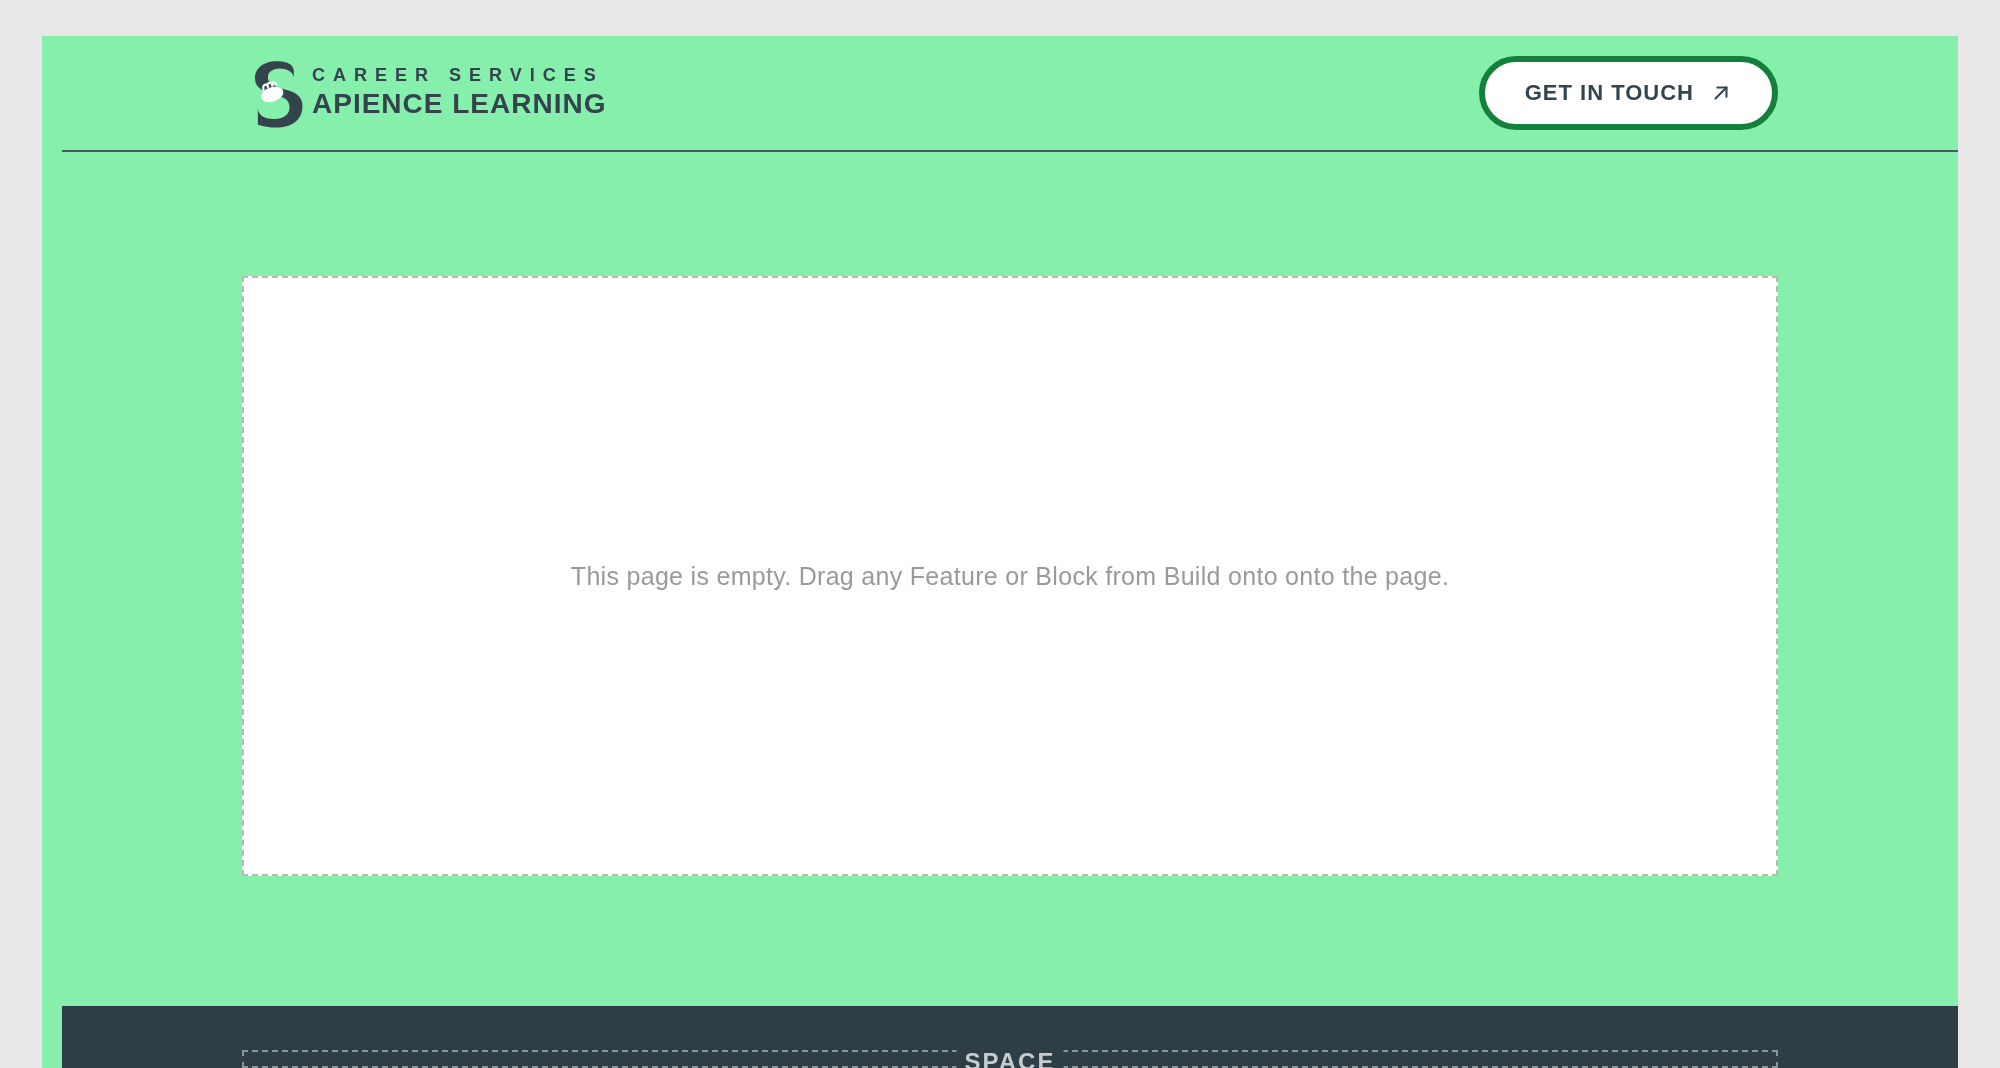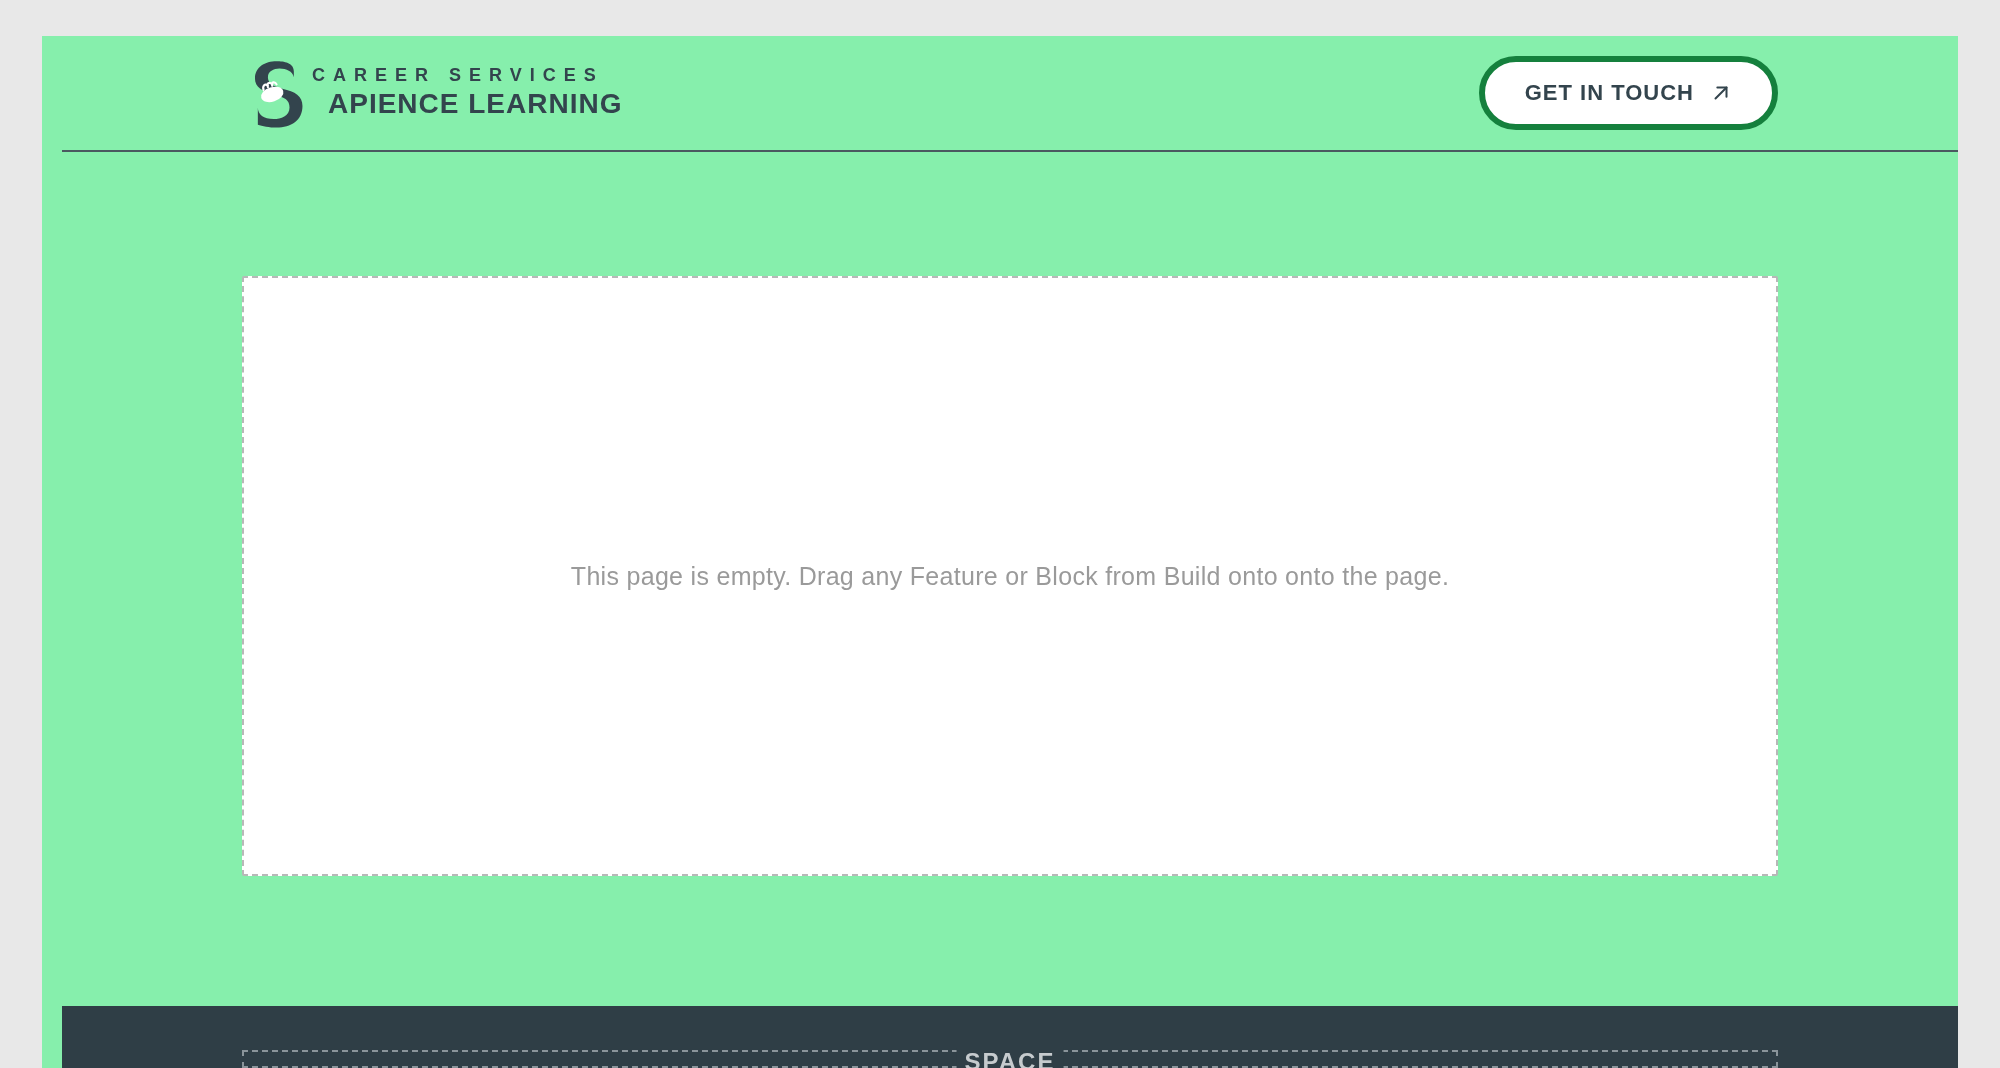--- a/index.html
+++ b/index.html
@@ -61,21 +61,20 @@
     }
     .logo-line1 {
       font-size: 18px;
       font-weight: 600;
       letter-spacing: 8px;
     }
     .logo-line2 {
       font-size: 28px;
       font-weight: 800;
       letter-spacing: 1px;
-      margin-left: 16px;
     }
     .cta-button {
       border: 6px solid #15803d;
       background: #ffffff;
       border-radius: 40px;
       padding: 18px 40px;
       display: flex;
       align-items: center;
       gap: 16px;
       cursor: pointer;

